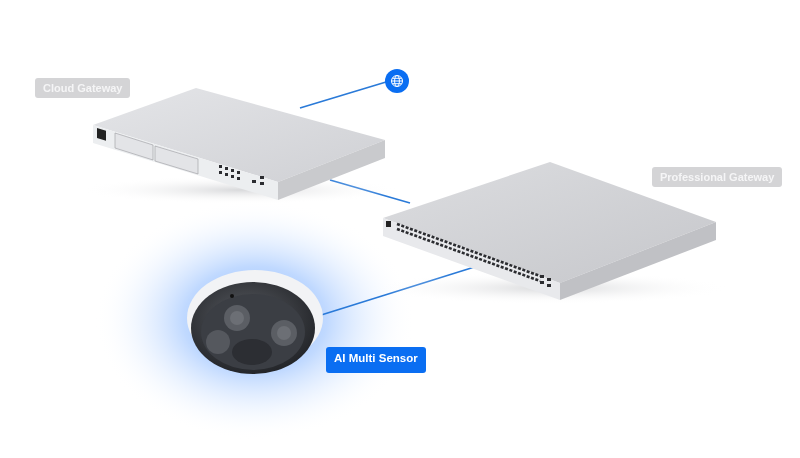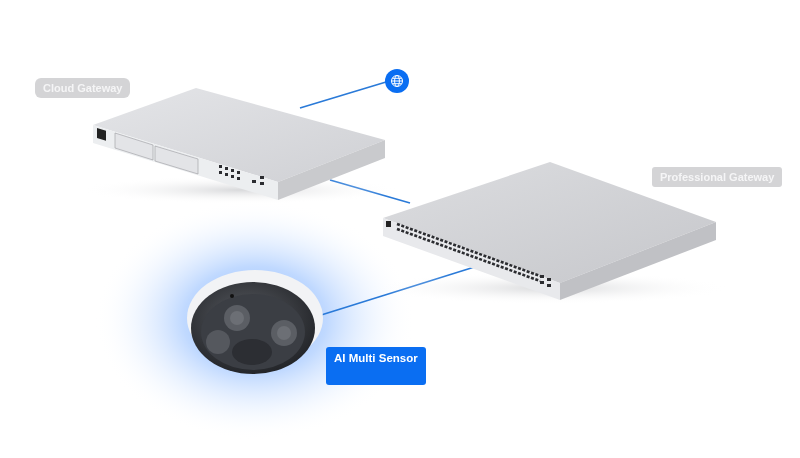--- a/index.html
+++ b/index.html
@@ -1,21 +1,21 @@
 <!DOCTYPE html>
 <html><head>
 <meta charset="utf-8">
 <style>
   html, body { margin:0; padding:0; }
   body { width:800px; height:458px; background:#ffffff; position:relative; overflow:hidden; font-family:"Liberation Sans", sans-serif; }
   .stage { position:absolute; left:0; top:0; width:800px; height:458px; }
   svg.scene { position:absolute; left:0; top:0; }
   .label { position:absolute; font-size:11px; font-weight:bold; padding:0 8px; height:20px; line-height:20px; border-radius:3px; white-space:nowrap; }
   .label.gray { background:#d4d4d6; color:#f5f5f6; }
-  .label.blue { background:#0a6ef2; color:#ffffff; height:38px; line-height:22px; font-size:11.5px; }
+  .label.blue { background:#0a6ef2; color:#ffffff; height:26px; line-height:22px; font-size:11.5px; }
   .globe { position:absolute; width:24px; height:24px; border-radius:50%; background:#0a6ef2; display:flex; align-items:center; justify-content:center; }
 </style>
 </head>
 <body>
 
 <div class="stage">
   <svg class="scene" width="800" height="458" viewBox="0 0 800 458">
     <defs>
       <radialGradient id="glow" cx="50%" cy="50%" r="50%">
         <stop offset="0%" stop-color="#5f9cff" stop-opacity="0.85"></stop>
@@ -94,21 +94,21 @@
       <circle cx="237" cy="318" r="13" fill="#5b5e64"></circle>
       <circle cx="237" cy="318" r="7" fill="#6c6f75"></circle>
       <circle cx="284" cy="333" r="13" fill="#5b5e64"></circle>
       <circle cx="284" cy="333" r="7" fill="#6c6f75"></circle>
       <circle cx="218" cy="342" r="12" fill="#55585e"></circle>
       <ellipse cx="252" cy="352" rx="20" ry="13" fill="#2c2e33"></ellipse>
       <circle cx="232" cy="296" r="2" fill="#111"></circle>
     </g>
   </svg>
 
-  <div class="label gray" style="left:35px; top:78px;border-radius:6px;">Cloud Gateway</div>
+  <div class="label gray" style="left:35px; top:78px;">Cloud Gateway</div>
   <div class="label gray" style="left:652px; top:167px;">Professional Gateway</div>
   <div class="label blue" style="left:326px; top:347px;">AI Multi Sensor</div>
 
   <div class="globe" style="left:385px; top:69px;">
     <svg width="14" height="14" viewBox="0 0 14 14">
       <g fill="none" stroke="#ffffff" stroke-width="1">
         <circle cx="7" cy="7" r="5.5"></circle>
         <ellipse cx="7" cy="7" rx="2.4" ry="5.5"></ellipse>
         <line x1="1.5" y1="7" x2="12.5" y2="7"></line>
         <line x1="2.3" y1="4.3" x2="11.7" y2="4.3"></line>

